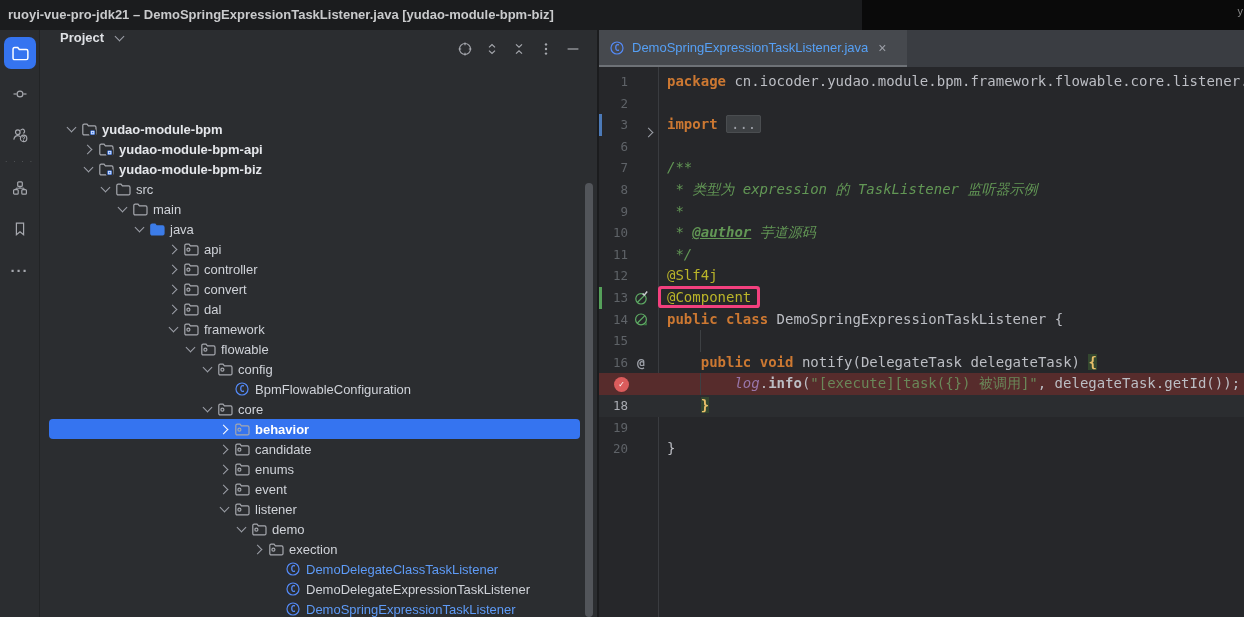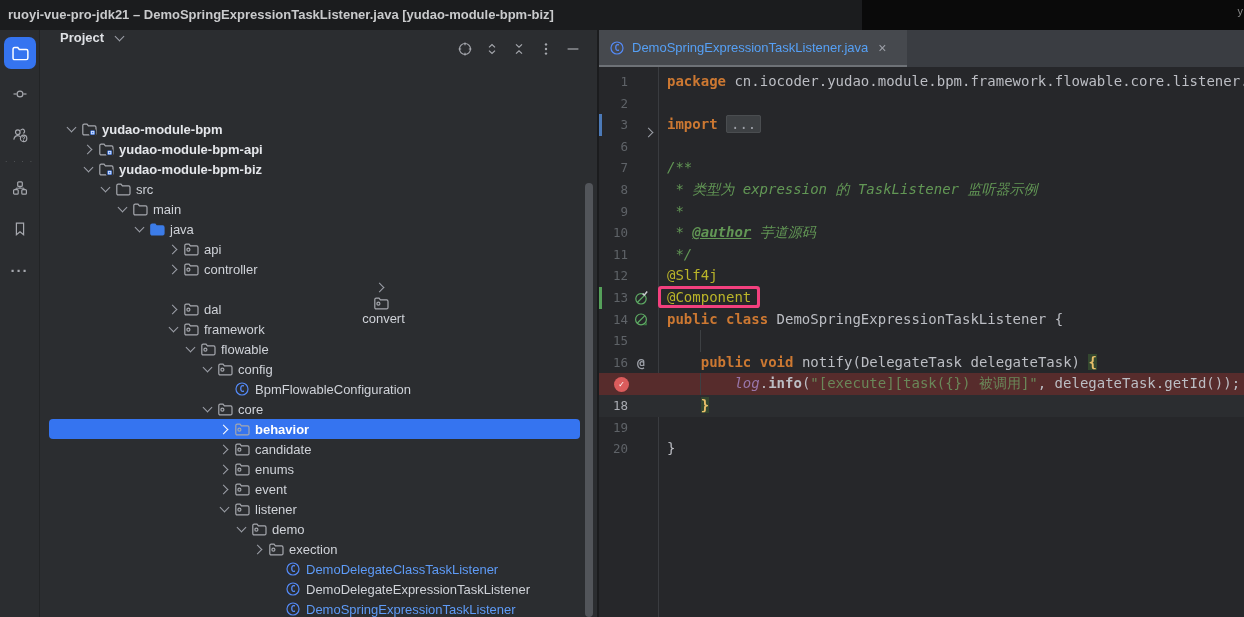--- a/index.html
+++ b/index.html
@@ -273,21 +273,21 @@
             <i></i>
           </span>
           <span class="ticon">
             <svg width="16" height="16" viewBox="0 0 16 16" fill="none" stroke="#A6A8AE" stroke-width="1.2">
               <path d="M1.8 4.6c0-.9.5-1.5 1.4-1.5h2.8l1.4 1.8h6.2c.9 0 1.4.6 1.4 1.5v6c0 .9-.5 1.5-1.4 1.5H3.2c-.9 0-1.4-.6-1.4-1.5z"></path>
               <circle cx="5.4" cy="8.7" r="1.5"></circle>
             </svg>
           </span>
           <span class="lbl">controller</span>
         </div>
-        <div class="trow" style="padding-left: 125px; flex-direction: column;">
+        <div class="trow" style="padding-left: 125px;">
           <span class="chev r">
             <i></i>
           </span>
           <span class="ticon">
             <svg width="16" height="16" viewBox="0 0 16 16" fill="none" stroke="#A6A8AE" stroke-width="1.2">
               <path d="M1.8 4.6c0-.9.5-1.5 1.4-1.5h2.8l1.4 1.8h6.2c.9 0 1.4.6 1.4 1.5v6c0 .9-.5 1.5-1.4 1.5H3.2c-.9 0-1.4-.6-1.4-1.5z"></path>
               <circle cx="5.4" cy="8.7" r="1.5"></circle>
             </svg>
           </span>
           <span class="lbl">convert</span>

